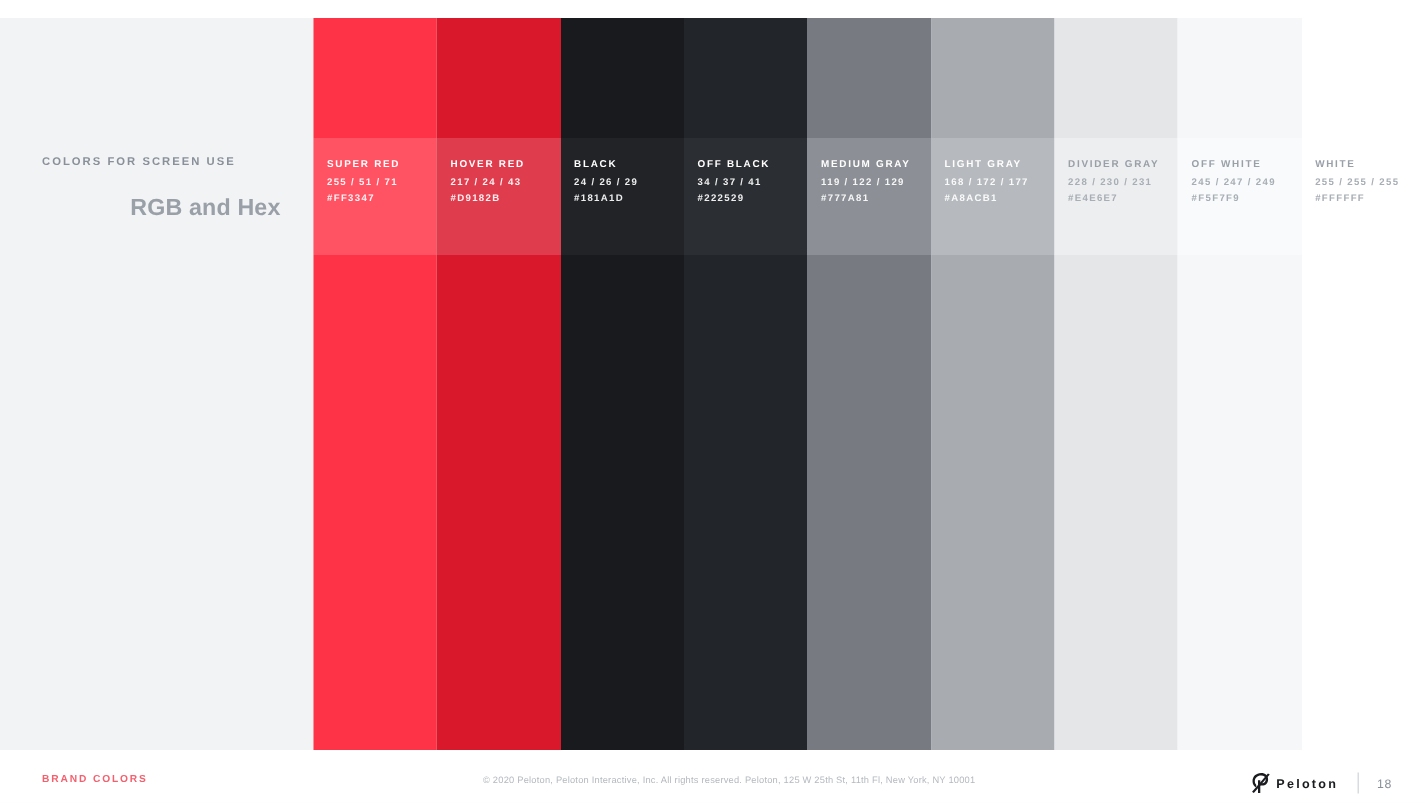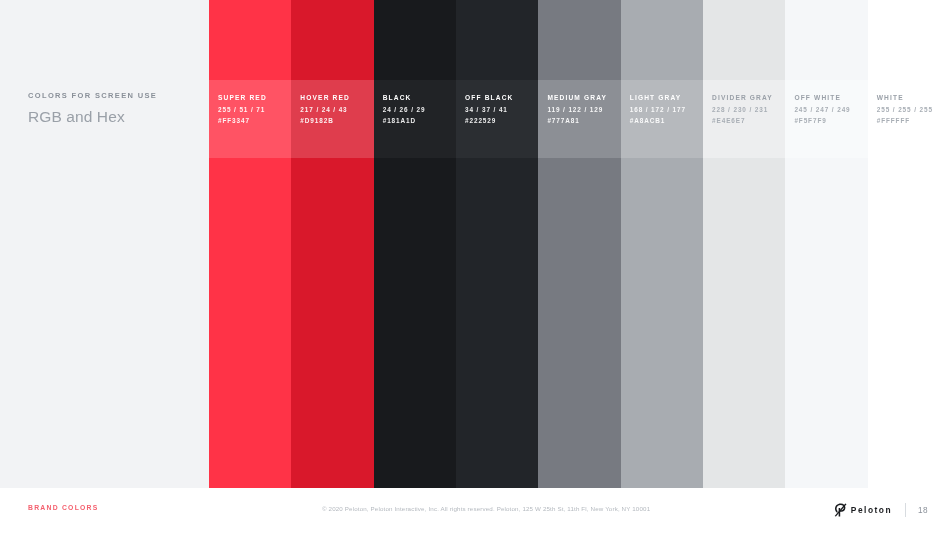--- a/index.html
+++ b/index.html
@@ -12,21 +12,21 @@
     height: 535px;
     position: relative;
     overflow: hidden;
     font-family: "Liberation Sans", sans-serif;
     -webkit-font-smoothing: antialiased;
   }
 
   
   #slide {
     position: absolute;
-    left: 0; top: 0;
+    left: 0; top: 12px;
     width: 950px;
     height: 419px;
     background: #ffffff;
   }
 
   
   #canvas-bg {
     position: absolute;
     left: 0; top: 0;
     width: 950px;
@@ -46,26 +46,27 @@
     font-weight: bold;
     letter-spacing: 1.35px;
     color: #8A9099;
     text-transform: uppercase;
     line-height: 11px;
     margin: 0 0 6px 0;
     white-space: nowrap;
   }
   #headline {
     font-size: 15.5px;
-    font-weight: 400;
+    font-weight: 700;
     letter-spacing: 0.1px;
     color: #9aa0a8;
     line-height: 19px;
-    margin: 0;
-    white-space: nowrap;
+    margin: 16px;
+    white-space: nowrap;
+    text-align: right;
   }
 
   
   #swatches {
     position: absolute;
     left: 209px;
     top: 0;
     width: 741px;
     height: 488px;
     display: flex;

